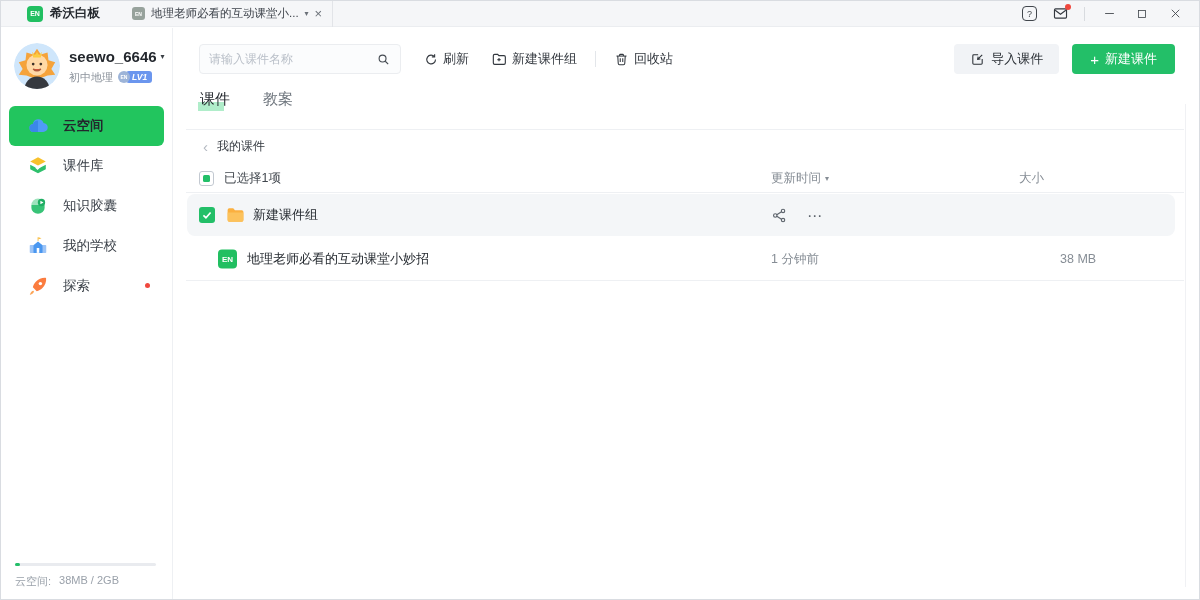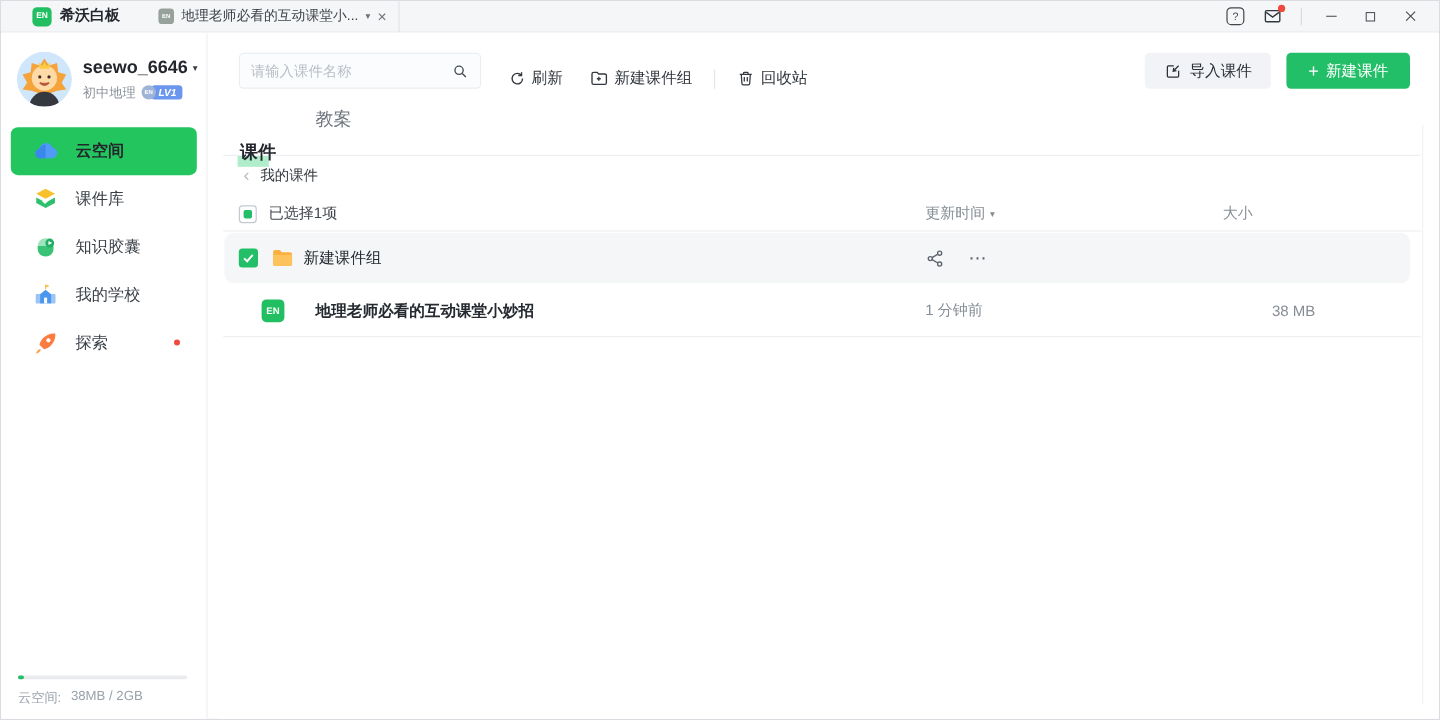--- a/index.html
+++ b/index.html
@@ -42,35 +42,35 @@
   .menu-item.active .m-label { font-weight:bold; color:#23272d; }
   .m-icon { width:22px; height:22px; flex:0 0 auto; }
   .notify-dot { position:absolute; right:14px; top:50%; margin-top:-3px; width:5px; height:5px; border-radius:50%; background:#f0483e; }
   .sb-footer { position:absolute; left:14px; right:16px; bottom:10px; }
   .sb-track { height:3px; border-radius:2px; background:#e9ebef; position:relative; }
   .sb-fill { position:absolute; left:0; top:0; bottom:0; width:5px; border-radius:2px; background:#23bf68; }
   .sb-text { margin-top:8px; font-size:11px; color:#9aa1aa; display:flex; gap:8px; }
 
   
   .main { position:absolute; top:27px; left:181px; right:0; bottom:0; background:#fff; }
-  .toolbar { position:absolute; top:16px; left:17px; right:24px; height:30px; display:flex; align-items:flex-end; }
+  .toolbar { position:absolute; top:16px; left:17px; right:24px; height:30px; display:flex; align-items:center; }
   .search-box { width:202px; height:30px; background:#fbfcfd; border:1px solid #ebedf0; border-radius:4px; display:flex; align-items:center; padding:0 9px; }
   .search-input { flex:1; border:none; outline:none; background:transparent; font-size:12px; color:#3a4048; font-family:inherit; }
   .search-input::placeholder { color:#b9bfc8; }
   .tool-link { display:flex; align-items:center; gap:5px; font-size:13px; color:#33383f; cursor:default; }
   .tool-sep { width:1px; height:16px; background:#e3e6ea; margin:0 18px; }
   .spacer { flex:1; }
   .btn { height:30px; border-radius:4px; display:flex; align-items:center; gap:6px; font-size:13px; padding:0 16px; cursor:default; }
   .btn-light { background:#f1f3f6; color:#2b3036; }
   .btn-green { background:#23bf68; color:#fff; padding:0 18px; margin-left:13px; }
   .btn-green .plus { font-size:15px; line-height:1; }
 
   .content-tabs { position:absolute; top:62px; left:18px; display:flex; gap:33px; }
   .ctab { font-size:15px; color:#6e757d; position:relative; cursor:default; }
-  .ctab.active { font-weight:bold; color:#23272d;margin-top:28px; }
+  .ctab.active { font-weight:normal; color:#23272d; }
   .ctab.active .marker { position:absolute; left:-2px; bottom:-2px; width:26px; height:9px; background:rgba(97,219,150,.5); z-index:0; }
   .ctab span.txt { position:relative; z-index:1; }
 
   .divider { position:absolute; left:4px; right:15px; height:1px; background:#eef0f3; }
   .d1 { top:101px; } .d2 { top:164px; } .d3 { top:252px; }
 
   .breadcrumb { position:absolute; top:110px; left:21px; display:flex; align-items:center; gap:9px; }
   .bc-chev { font-size:15px; color:#b3b9c1; line-height:1; }
   .bc-label { font-size:12px; color:#33383f; }
 
@@ -83,21 +83,21 @@
   .chk-ind { width:15px; height:15px; border:1.5px solid #c3c9d1; border-radius:3px; display:flex; align-items:center; justify-content:center; background:#fff; }
   .chk-ind i { display:block; width:7px; height:7px; border-radius:1.5px; background:#23bf68; }
   .chk-on { width:16px; height:16px; border-radius:3px; background:#23bf68; display:flex; align-items:center; justify-content:center; }
 
   .row { position:absolute; left:5px; right:24px; height:42px; }
   .row1 { top:166px; background:#f4f6f8; border-radius:8px; }
   .row2 { top:210px; }
   .row .cell { position:absolute; top:50%; transform:translateY(-50%); }
   .row1 .c-chk { left:12px; } .row1 .c-folder { left:38px; } .row1 .c-name { left:66px; }
   .row-actions { position:absolute; left:584px; top:0; height:100%; display:flex; align-items:center; gap:19px; }
-  .row2 .c-file { left:31px; } .row2 .c-name { left:76px;font-weight:bold; }
+  .row2 .c-file { left:31px; } .row2 .c-name { left:60px; }
   .c-name { font-size:13px; color:#262b31; white-space:nowrap; }
   .c-time, .c-size { font-size:12.5px; color:#868d95; }
   .row2 .c-time { left:584px; } .row2 .c-size { left:873px; }
   .ellipsis { font-size:15px; color:#5d646c; letter-spacing:1px; line-height:1; }
   .en-file { width:19px; height:19px; border-radius:4px; background:#21bf61; color:#fff; font-size:8px; font-weight:bold; display:flex; align-items:center; justify-content:center; }
   .scroll-track { position:absolute; top:76px; bottom:12px; right:13px; width:1px; background:#f0f1f4; }
 </style>
 </head>
 <body>
 

